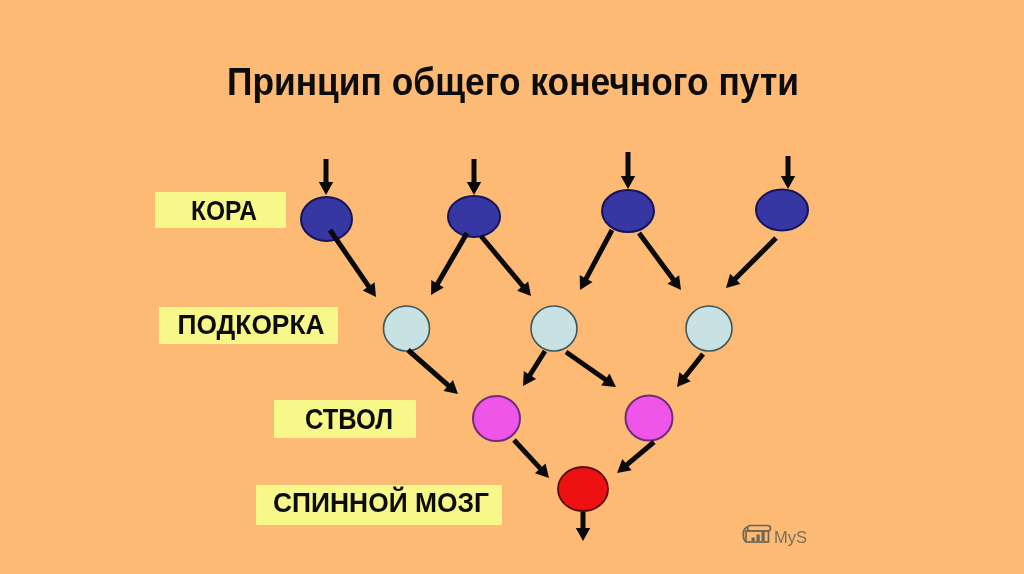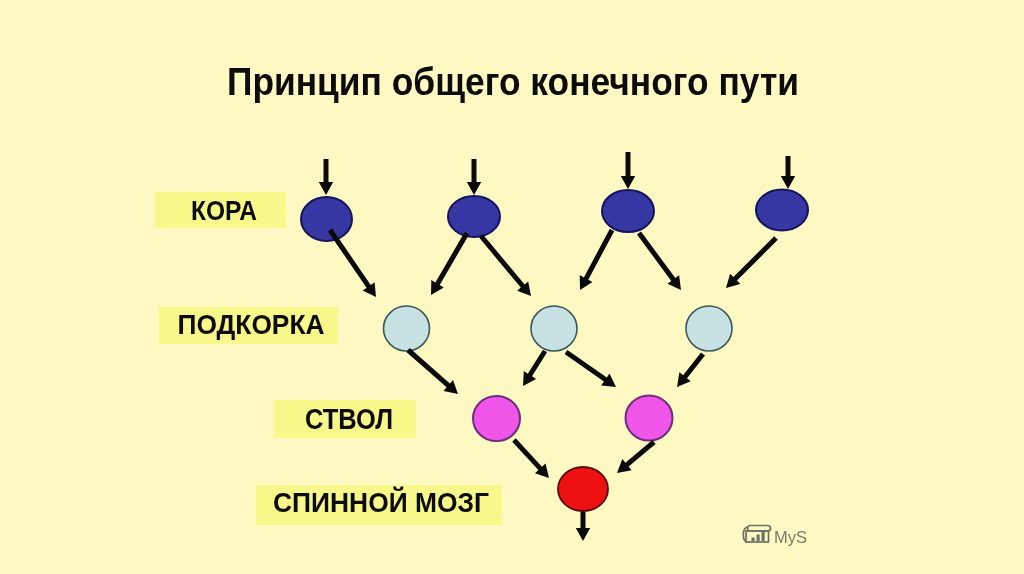--- a/index.html
+++ b/index.html
@@ -1,16 +1,16 @@
 <!DOCTYPE html>
 <html><head>
 <meta charset="utf-8">
 <style>
   html,body { margin:0; padding:0; background:#ffffff; }
-  .page { position:relative; width:1024px; height:574px; background:#fef9c3; overflow:hidden;
+  .page { position:relative; width:1024px; height:574px; background:#fdba74; overflow:hidden;
           font-family:"Liberation Sans", sans-serif; }
   svg { position:absolute; top:0; left:0; }
 </style>
 </head>
 <body>
 <div class="page">
 <svg width="1024" height="574" viewBox="0 0 1024 574">
 
   <text x="513" y="95" text-anchor="middle" font-family="Liberation Sans" font-weight="bold" font-size="39" textLength="572" lengthAdjust="spacingAndGlyphs" fill="#0c0c0c">Принцип общего конечного пути</text>
 

